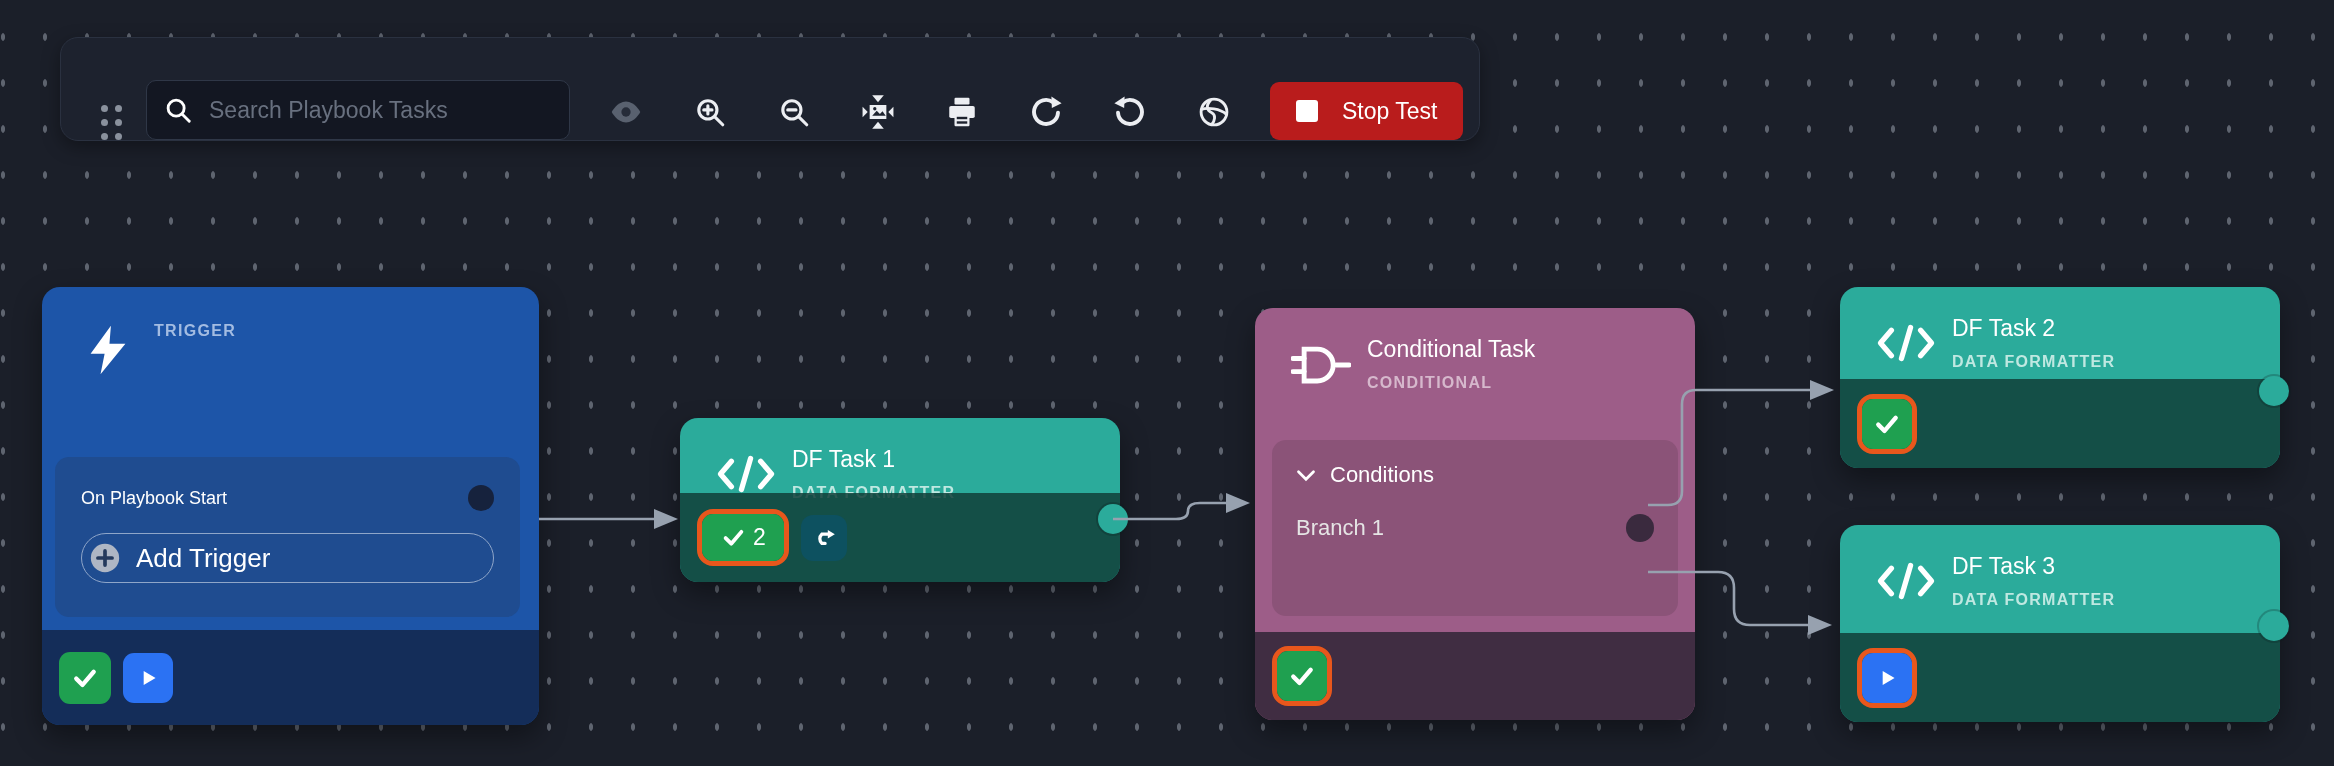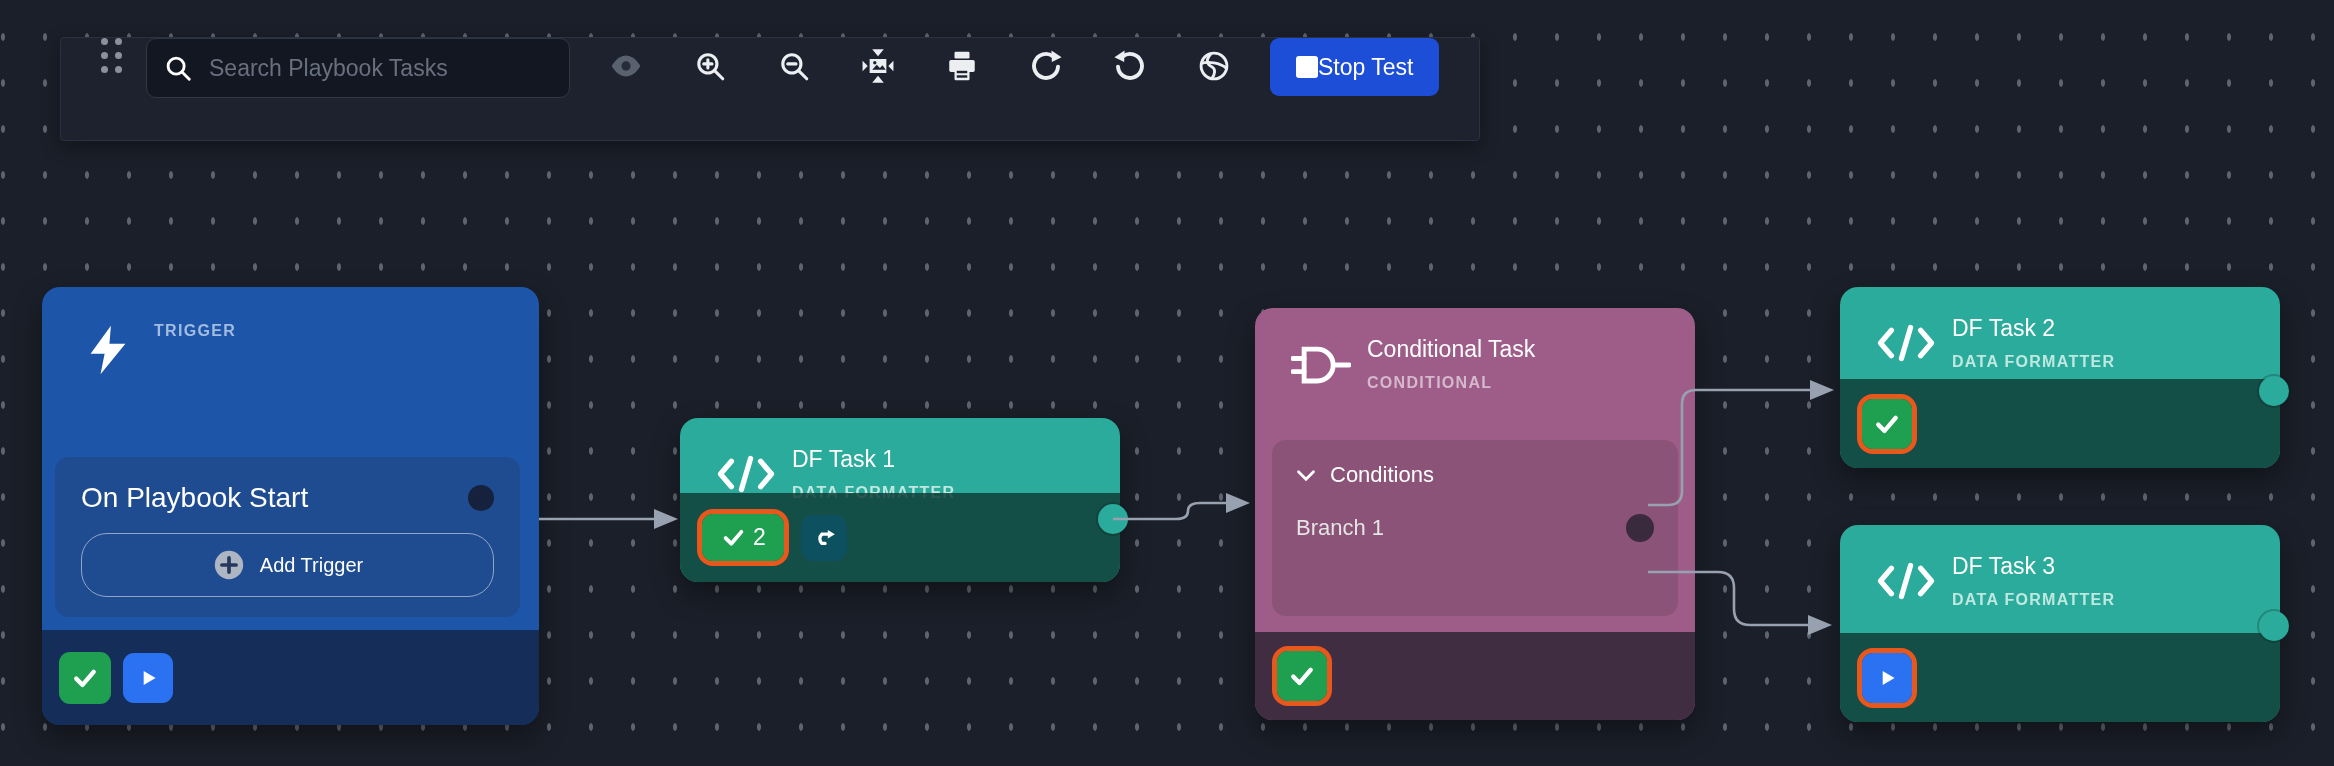--- a/index.html
+++ b/index.html
@@ -3,54 +3,54 @@
 <meta charset="utf-8">
 <style>
   html,body{margin:0;padding:0;background:#14161d;}
   *{box-sizing:border-box;font-family:"Liberation Sans", sans-serif;}
   .canvas{position:relative;width:2334px;height:766px;overflow:hidden;background-color:#1b1f29;
     background-image:radial-gradient(2px 4px at center, rgba(150,157,170,.55) 0 1.6px, transparent 2.3px);
     background-size:42px 46px;background-position:24px 14px;}
 
   
   .toolbar{position:absolute;left:60px;top:37px;width:1420px;height:104px;background:#1d222e;
-    border:1px solid #2a3140;border-radius:4px;display:flex;align-items:flex-start;z-index:10;
+    border:1px solid #2a3140;border-radius:18px;display:flex;align-items:flex-end;z-index:10;
     box-shadow:0 6px 18px rgba(0,0,0,.35);}
   .drag-handle{margin-left:40px;display:grid;grid-template-columns:7px 7px;grid-auto-rows:7px;gap:7px;cursor:grab;}
   .drag-handle i{width:7px;height:7px;border-radius:50%;background:#8a919d;display:block;}
   .search-box{margin-left:24px;width:424px;height:60px;background:#131722;border:1px solid #2f3747;
     border-radius:10px;display:flex;align-items:center;padding:0 16px;}
   .search-box svg{flex:0 0 auto;}
   .search-input{flex:1;margin-left:14px;background:transparent;border:none;outline:none;
     color:#dfe3ea;font-size:23px;}
   .search-input::placeholder{color:#68707f;}
   .tool-btn{width:56px;height:56px;margin-left:28px;display:flex;align-items:center;justify-content:center;
     border-radius:8px;cursor:pointer;}
-  .stop-btn{margin-left:28px;height:58px;padding:0 26px;background:#1d4ed8;border:none;border-radius:9px;
-    color:#ffffff;font-size:23px;display:flex;align-items:center;gap:0;cursor:pointer;}
+  .stop-btn{margin-left:28px;height:58px;padding:0 26px;background:#b91c1c;border:none;border-radius:9px;
+    color:#ffffff;font-size:23px;display:flex;align-items:center;gap:24px;cursor:pointer;}
   .stop-square{width:22px;height:22px;background:#ffffff;border-radius:3px;}
 
   
   .node{position:absolute;border-radius:18px;box-shadow:0 12px 28px rgba(0,0,0,.38);z-index:2;cursor:grab;}
   .node-header{display:flex;padding:26px 24px 0 20px;}
   .node-icon{flex:0 0 92px;display:flex;justify-content:center;padding-top:8px;}
   .node-title{font-size:23px;font-weight:500;color:#ffffff;line-height:1.35;max-width:320px;}
   .node-sub{margin-top:9px;font-size:16px;font-weight:700;letter-spacing:1.3px;}
   .node-footer{position:absolute;left:0;right:0;bottom:0;border-radius:0 0 18px 18px;
     display:flex;align-items:center;padding-left:17px;gap:12px;}
 
   .trigger{left:42px;top:287px;width:497px;height:438px;background:#1d55a8;}
   .trigger .node-sub{color:#a3bce2;}
   .trigger-inner{position:absolute;left:13px;right:19px;top:170px;height:160px;background:#1f4c90;
     border-radius:14px;padding:8px 26px 0 26px;}
   .trigger-row{height:66px;display:flex;align-items:center;justify-content:space-between;}
-  .trigger-row-label{color:#ffffff;font-size:28px;}
+  .trigger-row-label{color:#ffffff;font-size:18px;}
   .in-dot{width:26px;height:26px;border-radius:50%;background:#16223d;}
-  .add-trigger{height:64px;margin:2px 0 0 0;width:100%;background:transparent;border:1.5px solid #8fa6c9;
-    border-radius:26px;color:#ffffff;font-size:20px;display:flex;align-items:center;justify-content:center;
+  .add-trigger{height:50px;margin:2px 0 0 0;width:100%;background:transparent;border:1.5px solid #8fa6c9;
+    border-radius:26px;color:#ffffff;font-size:26px;display:flex;align-items:center;
     gap:14px;cursor:pointer;}
   .trigger .node-footer{height:95px;background:rgba(18,37,72,.82);}
 
   .df{width:440px;background:#2bab9b;}
   .df .node-sub{color:#bfe8e1;}
   .df1{left:680px;top:418px;height:164px;}
   .df2{left:1840px;top:287px;height:181px;}
   .df3{left:1840px;top:525px;height:197px;}
   .df .node-footer{height:89px;background:rgba(16,62,56,.85);}
 

